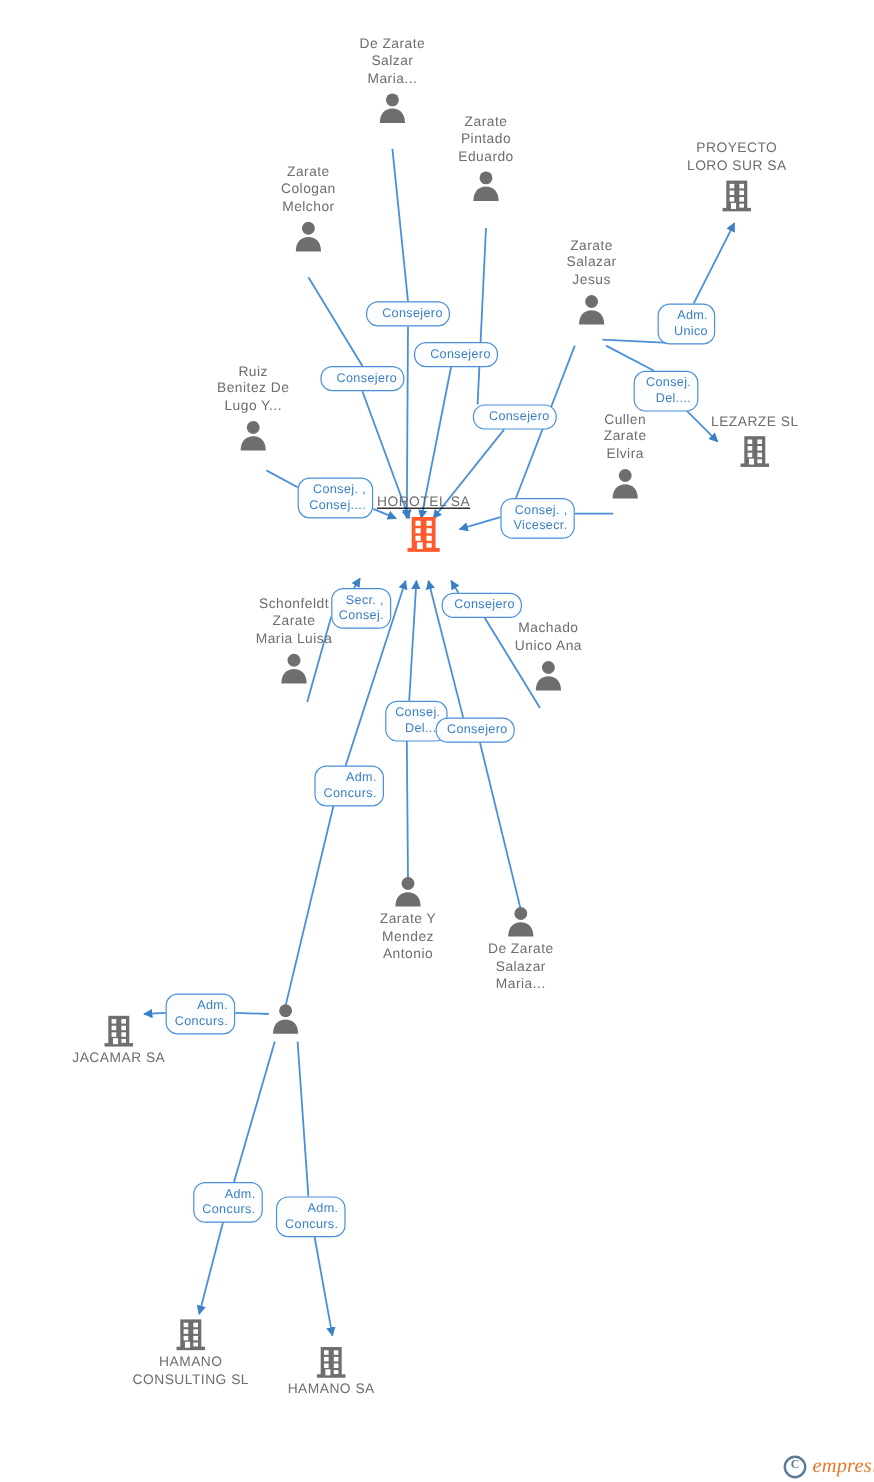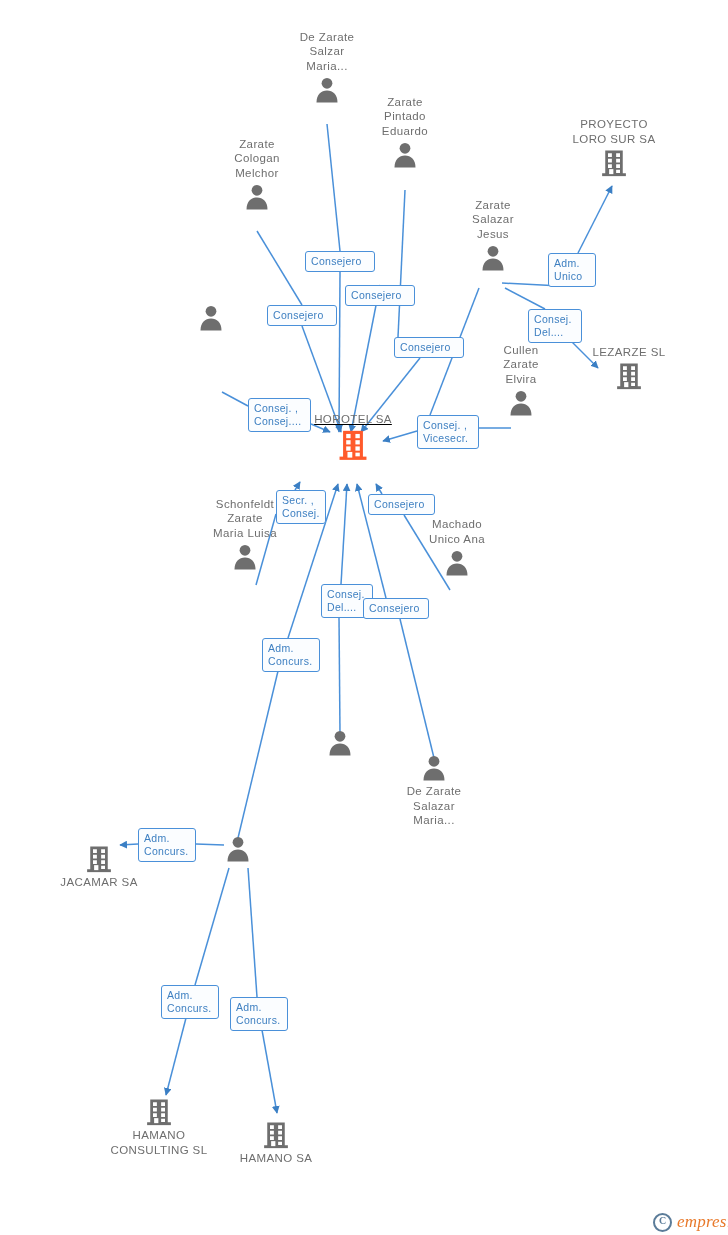--- a/index.html
+++ b/index.html
@@ -46,26 +46,26 @@
     letter-spacing: .4px;
     white-space: pre-line;
   }
   .node.label-above .caption { margin-bottom: 2px; }
   .node.label-below .caption { margin-top: 1px; }
   .rel {
     position: absolute;
     box-sizing: border-box;
     background: #fbfdff;
     border: 1.4px solid #4a90d9;
-    border-radius: 3px;
+    border-radius: 10px;
     color: #3d7fc1;
     font-size: 10.5px;
     line-height: 13px;
     letter-spacing: .3px;
-    text-align: left;
+    text-align: right;
     padding: 3px 5px 3px;
     white-space: pre-line;
     z-index: 5;
   }
   .watermark {
     position: absolute;
     display: flex;
     align-items: center;
     gap: 5px;
     z-index: 6;
@@ -197,20 +197,23 @@
       <div class="node label-above" style="left: 493px; top: 197.5px;">
         <span class="caption">Zarate
 Salazar
 Jesus</span>
         <span class="glyph"><svg width="30" height="30" viewBox="0 0 24 24" aria-hidden="true">
             <circle cx="12" cy="6.6" r="4.3" fill="#6e6e6e"></circle>
             <path d="M3.6 22 C3.6 15.6 7.3 12.4 12 12.4 C16.7 12.4 20.4 15.6 20.4 22 Z" fill="#6e6e6e"></path>
           </svg></span>
       </div>
       <div class="node label-above" style="left: 211px; top: 302.5px;">
+        <span class="caption">Ruiz
+Benitez De
+Lugo Y...</span>
         <span class="glyph"><svg width="30" height="30" viewBox="0 0 24 24" aria-hidden="true">
             <circle cx="12" cy="6.6" r="4.3" fill="#6e6e6e"></circle>
             <path d="M3.6 22 C3.6 15.6 7.3 12.4 12 12.4 C16.7 12.4 20.4 15.6 20.4 22 Z" fill="#6e6e6e"></path>
           </svg></span>
       </div>
       <div class="node label-above" style="left: 629px; top: 344.5px;">
         <span class="caption">LEZARZE SL</span>
         <span class="glyph"><svg width="30" height="30" viewBox="0 0 24 24" aria-hidden="true">
             <rect x="5" y="2" width="14" height="19" fill="#6e6e6e"></rect>
             <rect x="2.5" y="20.2" width="19" height="2.3" fill="#6e6e6e"></rect>
@@ -267,20 +270,23 @@
         <span class="glyph"><svg width="30" height="30" viewBox="0 0 24 24" aria-hidden="true">
             <circle cx="12" cy="6.6" r="4.3" fill="#6e6e6e"></circle>
             <path d="M3.6 22 C3.6 15.6 7.3 12.4 12 12.4 C16.7 12.4 20.4 15.6 20.4 22 Z" fill="#6e6e6e"></path>
           </svg></span>
       </div>
       <div class="node label-below" style="left: 340px; top: 728px;">
         <span class="glyph"><svg width="30" height="30" viewBox="0 0 24 24" aria-hidden="true">
             <circle cx="12" cy="6.6" r="4.3" fill="#6e6e6e"></circle>
             <path d="M3.6 22 C3.6 15.6 7.3 12.4 12 12.4 C16.7 12.4 20.4 15.6 20.4 22 Z" fill="#6e6e6e"></path>
           </svg></span>
+        <span class="caption">Zarate Y
+Mendez
+Antonio</span>
       </div>
       <div class="node label-below" style="left: 434px; top: 753px;">
         <span class="glyph"><svg width="30" height="30" viewBox="0 0 24 24" aria-hidden="true">
             <circle cx="12" cy="6.6" r="4.3" fill="#6e6e6e"></circle>
             <path d="M3.6 22 C3.6 15.6 7.3 12.4 12 12.4 C16.7 12.4 20.4 15.6 20.4 22 Z" fill="#6e6e6e"></path>
           </svg></span>
         <span class="caption">De Zarate
 Salazar
 Maria...</span>
       </div>

